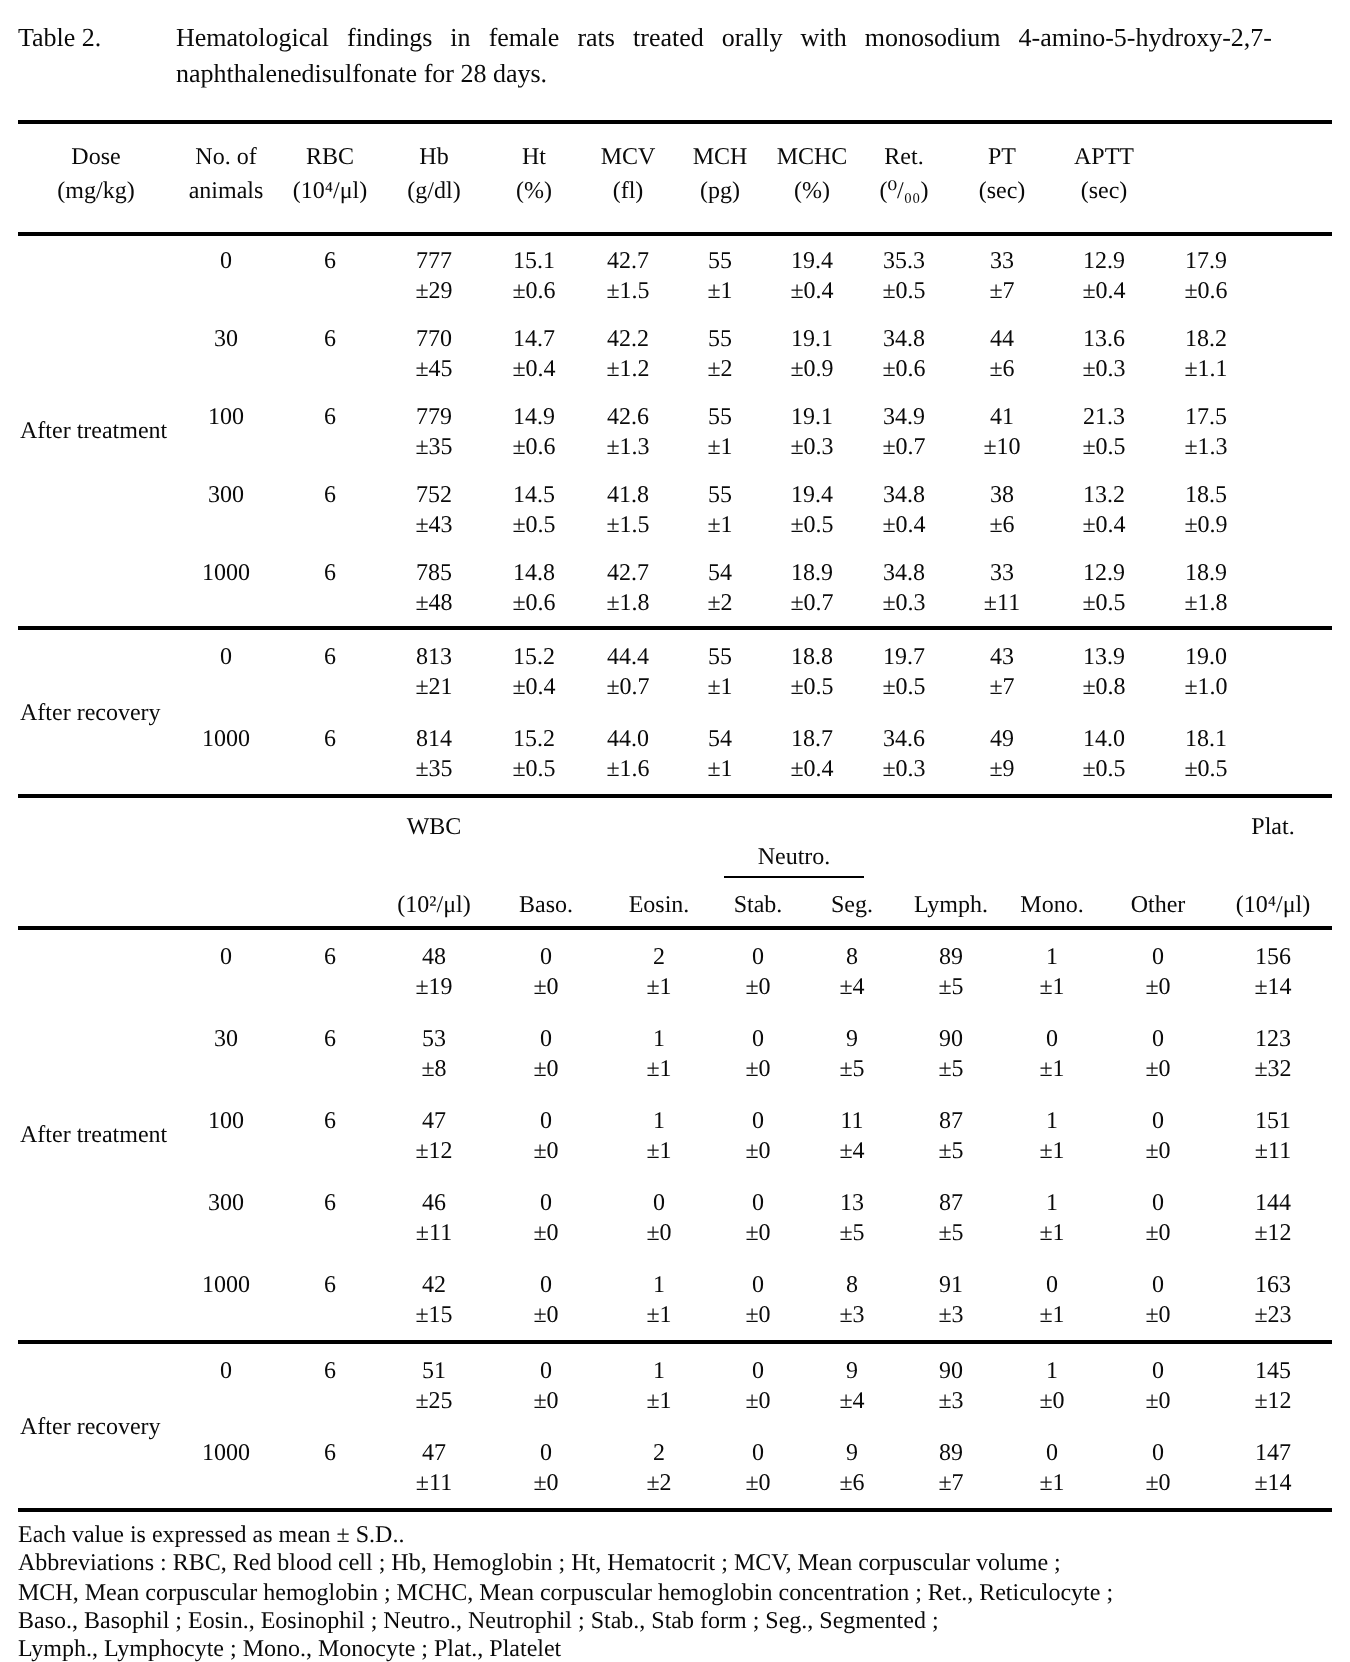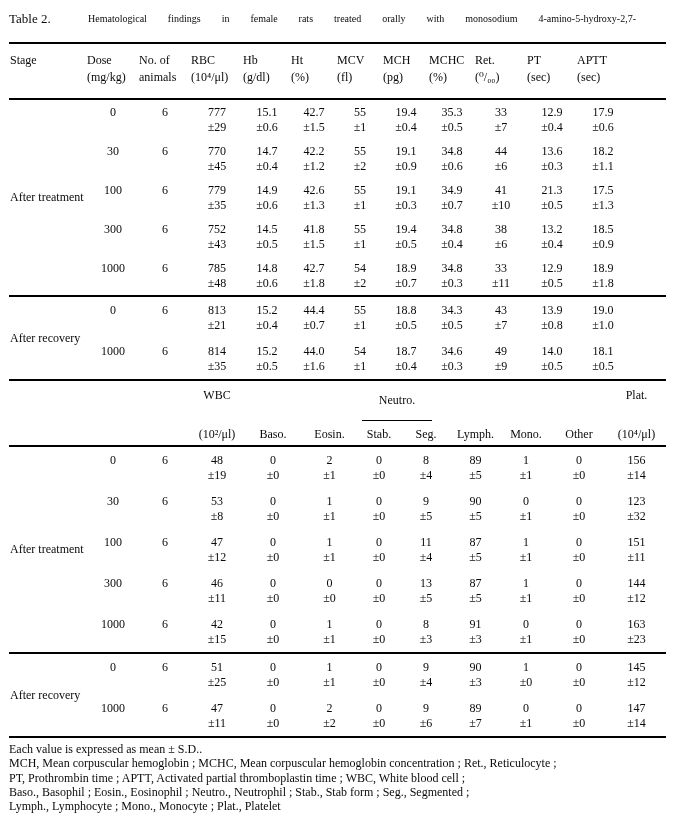--- a/index.html
+++ b/index.html
@@ -10,45 +10,45 @@
     font-size: 12px;
   }
   .page { padding: 10px 9px 0 9px; width: 675px; }
 
   
   .rule { height: 2px; background: #000; }
 
   
   .title-row { display: flex; margin-bottom: 14px; }
   .title-label { width: 79px; font-size: 13px; line-height: 18px; }
-  .title-text { width: 548px; font-size: 10px; line-height: 18px; }
+  .title-text { width: 548px; font-size: 13px; line-height: 18px; }
   .title-line1 { text-align: justify; text-align-last: justify; }
 
   
   .h1 {
     display: grid;
     grid-template-columns: 78px 52px 52px 52px 48px 46px 46px 46px 46px 52px 50px 52px;
     padding: 8px 0 12px 0;
   }
-  .hcell { text-align: left; line-height: 17px; }
+  .hcell { text-align: center; line-height: 17px; }
   .hstage { text-align: left; padding-left: 1px; }
 
   
   .h2 {
     display: grid;
     grid-template-columns: 78px 52px 52px 52px 60px 53px 46px 48px 51px 50px 56px 59px;
     grid-template-rows: 18px 18px 21px;
     padding: 4px 0 3px 0;
     align-items: end;
   }
   .h2 > div { text-align: center; line-height: 15px; }
   .p-wbc   { grid-column: 4;      grid-row: 1; }
   .p-group { grid-column: 5 / 12; grid-row: 1; border-bottom: 1px solid #000; padding-bottom: 3px; margin: 0 28px 0 2px; }
   .p-plat  { grid-column: 12;     grid-row: 1; }
-  .p-neutro{ grid-column: 7 / 9;  grid-row: 2; border-bottom: 1px solid #000; padding-bottom: 12px; margin: 0 18px 0 6px; }
+  .p-neutro{ grid-column: 7 / 9;  grid-row: 2; border-bottom: 1px solid #000; padding-bottom: 2px; margin: 0 18px 0 6px; }
   .p-u4  { grid-column: 4;  grid-row: 3; }
   .p-c5  { grid-column: 5;  grid-row: 3; }
   .p-c6  { grid-column: 6;  grid-row: 3; }
   .p-c7  { grid-column: 7;  grid-row: 3; }
   .p-c8  { grid-column: 8;  grid-row: 3; }
   .p-c9  { grid-column: 9;  grid-row: 3; }
   .p-c10 { grid-column: 10; grid-row: 3; }
   .p-c11 { grid-column: 11; grid-row: 3; }
   .p-u12 { grid-column: 12; grid-row: 3; }
 
@@ -71,29 +71,27 @@
 </style>
 </head>
 <body>
 
 <div class="page">
 
   <div class="title-row">
     <div class="title-label">Table 2.</div>
     <div class="title-text">
       <div class="title-line1">Hematological findings in female rats treated orally with monosodium 4-amino-5-hydroxy-2,7-</div>
+      <div>naphthalenedisulfonate for 28 days.</div>
     </div>
   </div>
 
   <div class="rule"></div>
 
   <div class="h1">
-    <div class="hcell hstage">
-        <div class="hname">Stage</div>
-      </div>
     <div class="hcell">
         <div class="hname">Dose</div>
         <div class="hunit">(mg/kg)</div>
       </div>
     <div class="hcell">
         <div class="hname">No. of</div>
         <div class="hunit">animals</div>
       </div>
     <div class="hcell">
         <div class="hname">RBC</div>
@@ -396,21 +394,21 @@
           </div>
           <div class="cell">
             <div class="v">55</div>
             <div class="s">±1</div>
           </div>
           <div class="cell">
             <div class="v">18.8</div>
             <div class="s">±0.5</div>
           </div>
           <div class="cell">
-            <div class="v">34.3</div>
+            <div class="v">19.7</div>
             <div class="s">±0.5</div>
           </div>
           <div class="cell">
             <div class="v">43</div>
             <div class="s">±7</div>
           </div>
           <div class="cell">
             <div class="v">13.9</div>
             <div class="s">±0.8</div>
           </div>
@@ -815,19 +813,19 @@
             <div class="v">147</div>
             <div class="s">±14</div>
           </div>
         </div>
       </div>
     </div>
   <div class="rule"></div>
 
   <div class="foot">
     <div>Each value is expressed as mean ± S.D..</div>
+    <div>Abbreviations : RBC, Red blood cell ; Hb, Hemoglobin ; Ht, Hematocrit ; MCV, Mean corpuscular volume ;</div>
     <div>MCH, Mean corpuscular hemoglobin ; MCHC, Mean corpuscular hemoglobin concentration ; Ret., Reticulocyte ;</div>
-    <div>PT, Prothrombin time ; APTT, Activated partial thromboplastin time ; WBC, White blood cell ;</div>
     <div>Baso., Basophil ; Eosin., Eosinophil ; Neutro., Neutrophil ; Stab., Stab form ; Seg., Segmented ;</div>
     <div>Lymph., Lymphocyte ; Mono., Monocyte ; Plat., Platelet</div>
   </div>
 
 </div>
 
 </body></html>

